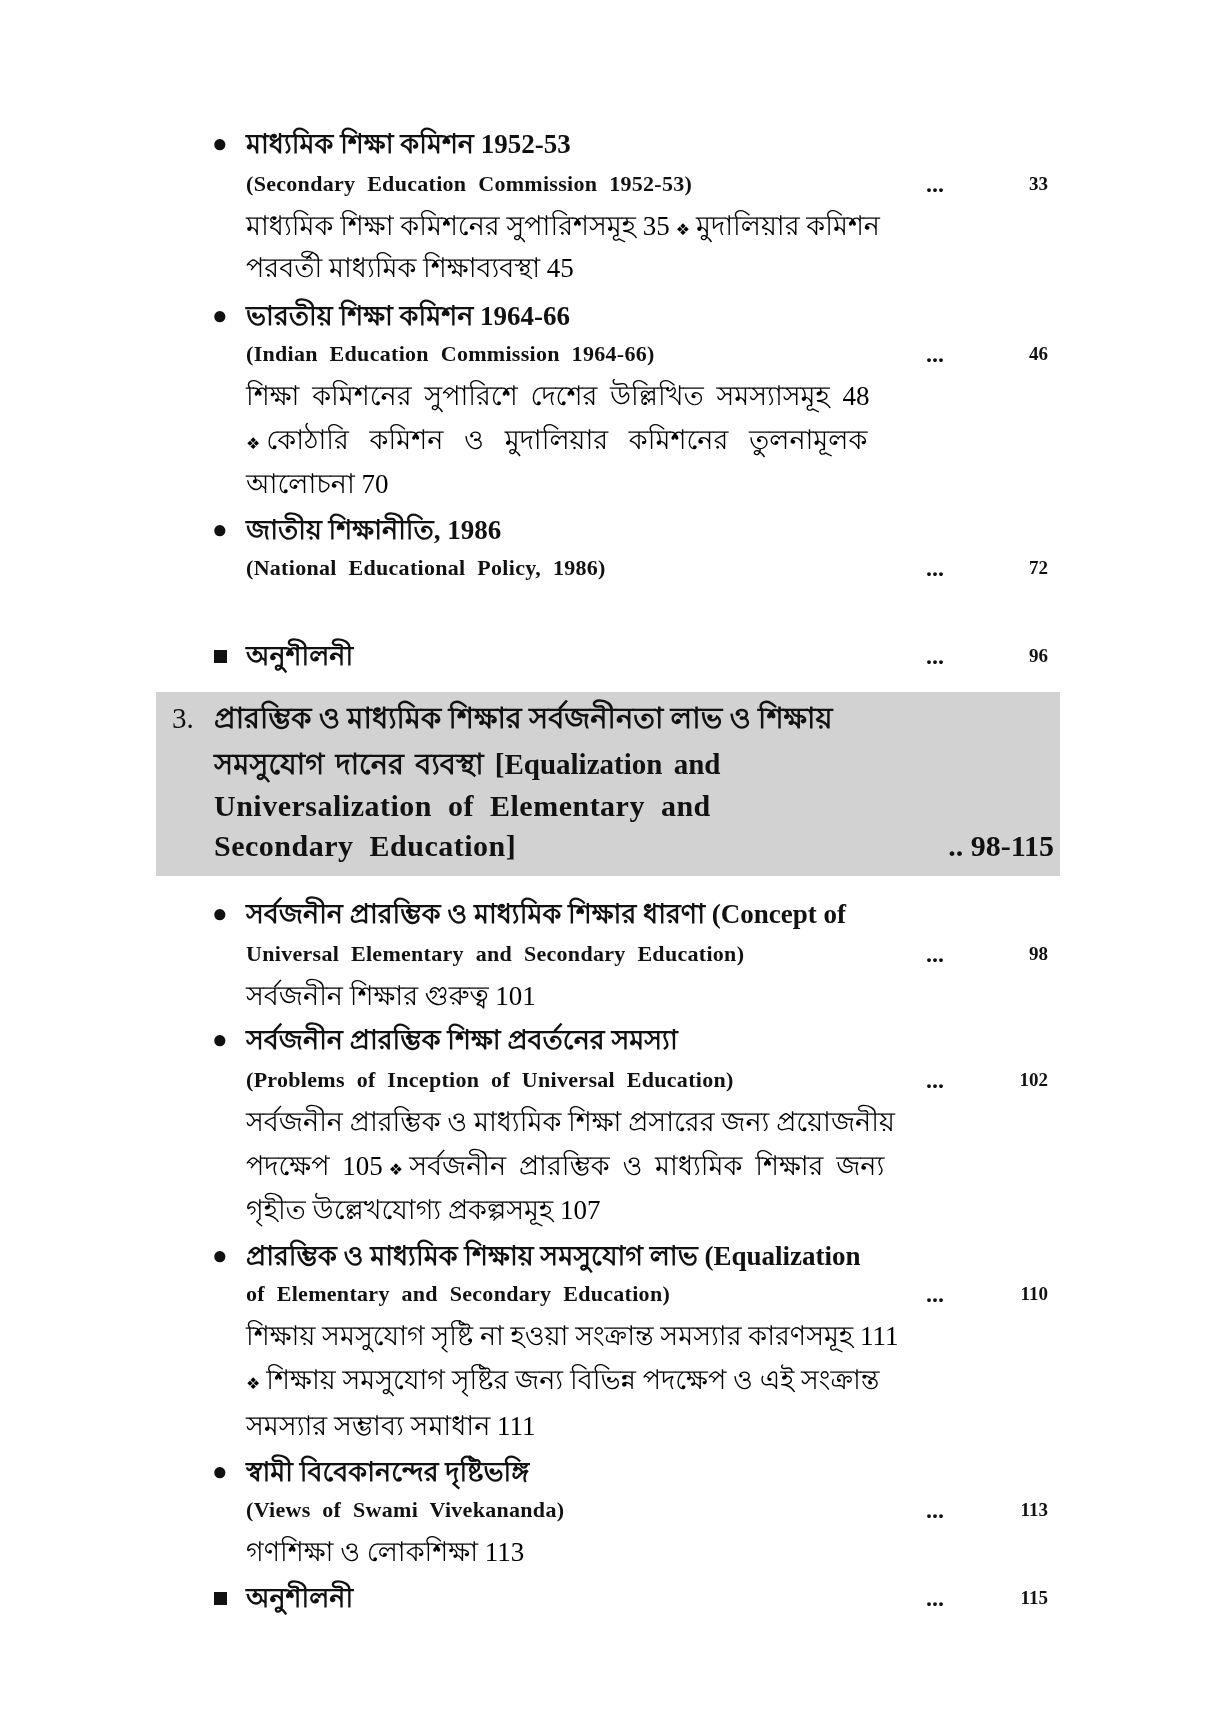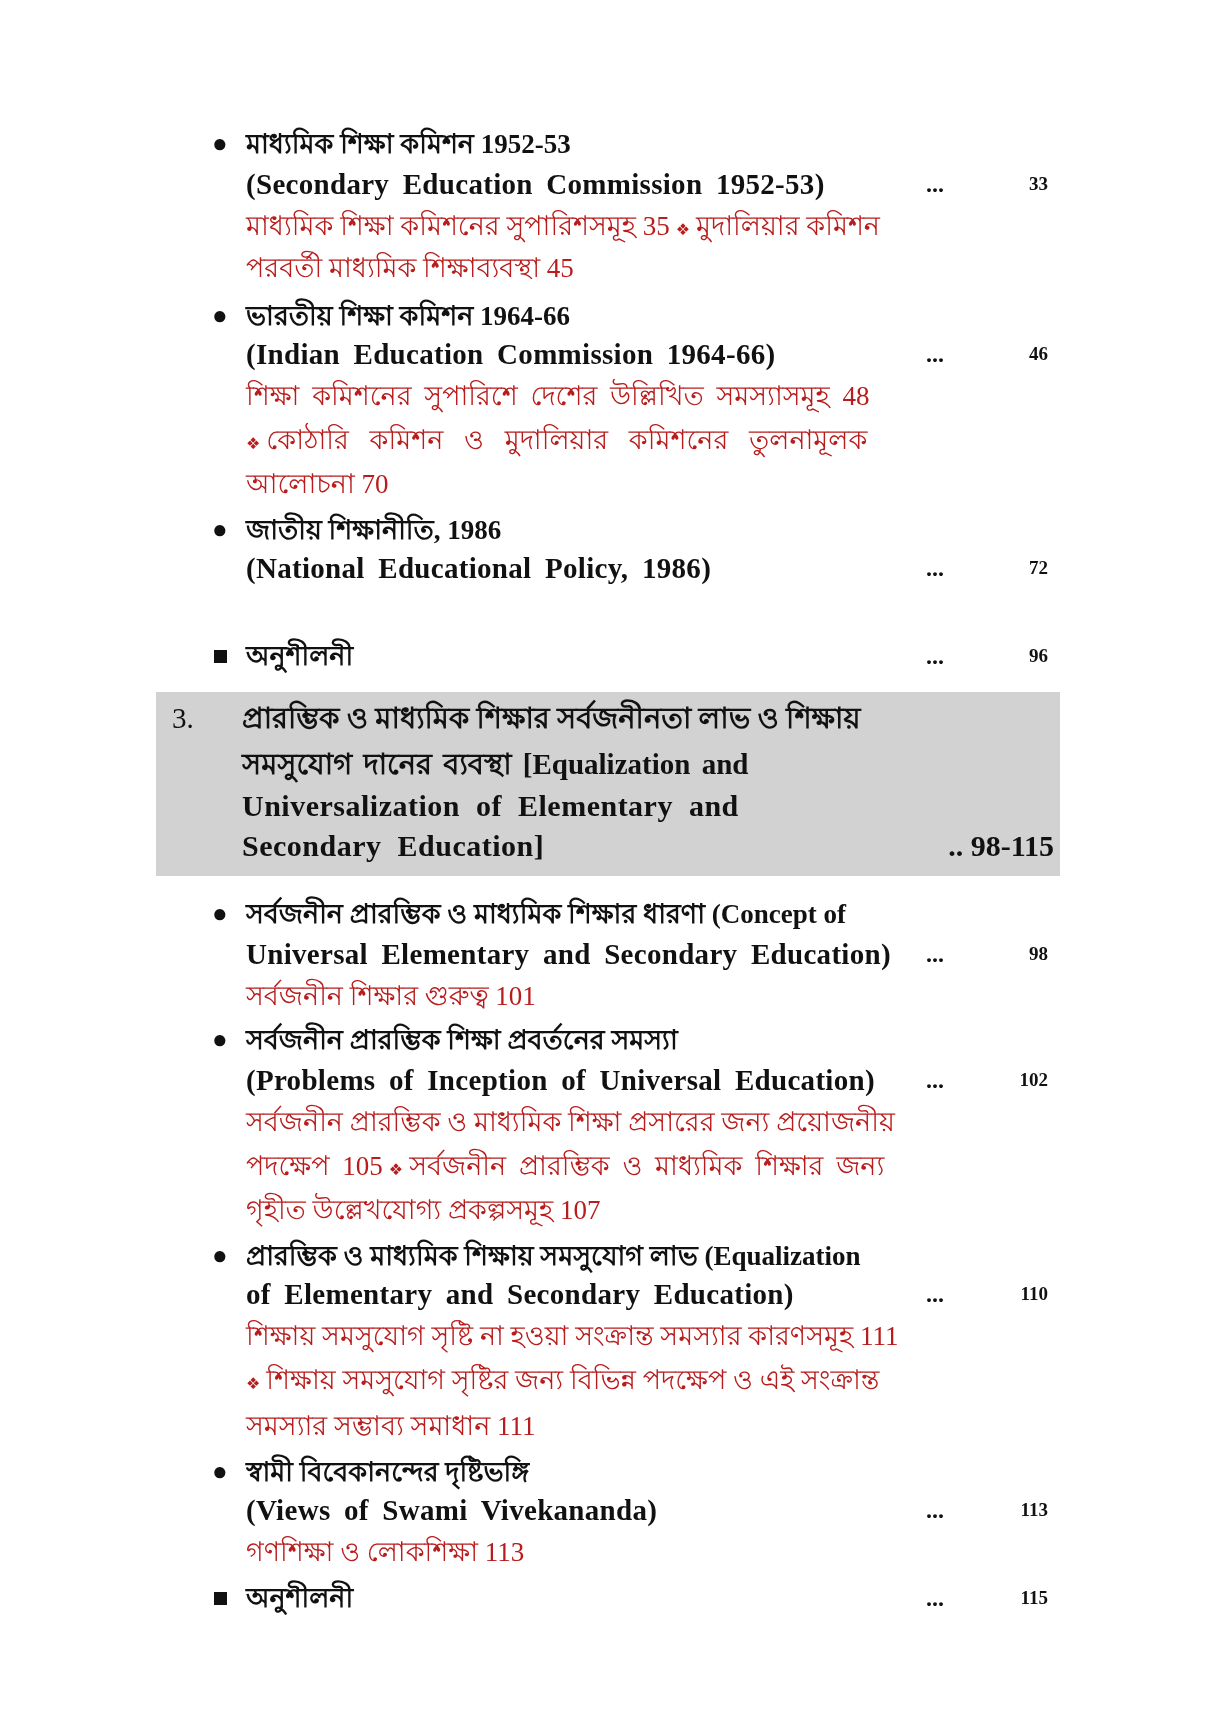--- a/index.html
+++ b/index.html
@@ -4,29 +4,29 @@
 <style>
   html, body { margin: 0; padding: 0; background: #ffffff; }
   body { width: 1214px; height: 1722px; position: relative; overflow: hidden;
          font-family: "Liberation Serif", "DejaVu Serif", serif; color: #111; }
   .page { position: absolute; left: 0; top: 0; width: 1214px; height: 1722px; }
   .line { position: absolute; left: 0; width: 1214px; height: 40px; white-space: nowrap; }
   .bullet { position: absolute; left: 212px; font-size: 26px; line-height: 40px; }
   .square { position: absolute; left: 214px; top: 14px; width: 13px; height: 13px; background: #111; }
   .txt { position: absolute; left: 246px; line-height: 40px; }
   .bn-head { font-size: 27px; font-weight: bold; }
-  .en-head { font-size: 29px; font-weight: bold; letter-spacing: 0.3px; word-spacing: 6px; }
-  .sub { font-size: 27px; font-weight: normal; color: #b91c1c; }
+  .en-head { font-size: 22px; font-weight: bold; letter-spacing: 0.3px; word-spacing: 6px; }
+  .sub { font-size: 27px; font-weight: normal; color: #000000; }
   .dots { position: absolute; left: 926px; font-size: 24px; font-weight: bold; line-height: 40px; }
   .pg { position: absolute; right: 166px; font-size: 19px; font-weight: bold; line-height: 40px; text-align: right; }
   .sep { font-size: 16px; padding: 0 6px; }
   .chapter { position: absolute; left: 156px; top: 692px; width: 904px; height: 184px; background: #d2d2d2; }
   .chapter .cl { position: absolute; left: 0; width: 904px; height: 40px; white-space: nowrap; }
   .chapter .num { position: absolute; left: 16px; font-size: 29px; line-height: 40px; }
-  .chapter .ct { position: absolute; left: 58px; line-height: 40px; font-weight: bold; margin-left: 28px; }
+  .chapter .ct { position: absolute; left: 58px; line-height: 40px; font-weight: bold; }
   .chapter .cbn { font-size: 29px; }
   .chapter .cen { font-size: 30px; letter-spacing: 0.5px; word-spacing: 8px; }
   .chapter .cpg { position: absolute; right: 6px; font-size: 30px; font-weight: bold; line-height: 40px; }
 </style>
 </head>
 <body>
 
 <div class="page">
 
   <div class="line" style="top:124px">

